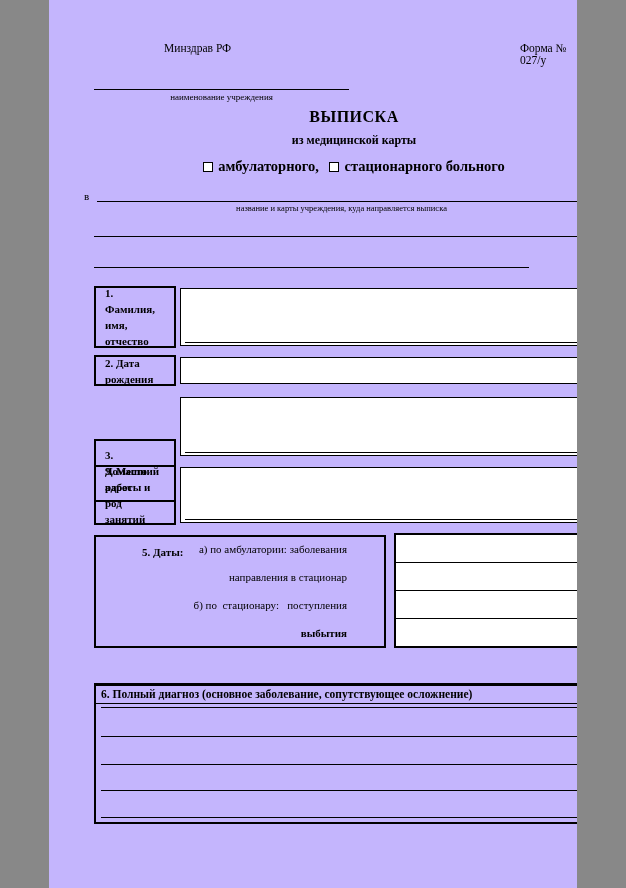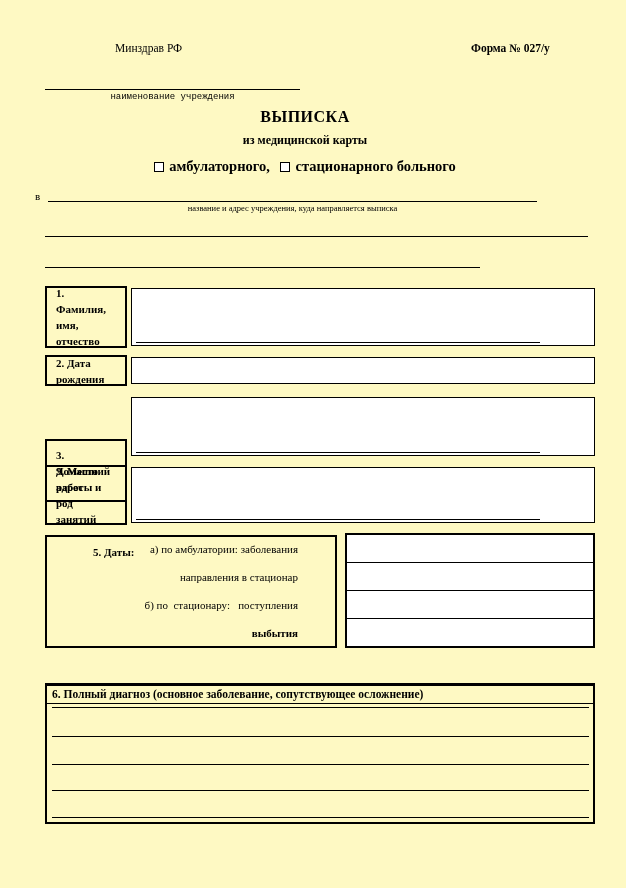--- a/index.html
+++ b/index.html
@@ -1,33 +1,33 @@
 <!DOCTYPE html>
 <html><head>
 <meta charset="utf-8">
 <style>
   * { box-sizing: border-box; margin: 0; padding: 0; }
   html, body { background: #888; }
   .page {
     position: relative;
-    width: 626px; height: 888px;
+    width: 528px; height: 888px;
     margin: 0 auto;
-    background: #fef9c3;
+    background: #c4b5fd;
     color: #000;
     font-family: "Liberation Serif", "DejaVu Serif", serif;
     font-size: 11px;
     overflow: hidden;
   }
   .abs { position: absolute; }
 
   
   .ministry   { left: 115px; top: 42px; font-size: 11.5px; }
-  .form-no    { left: 471px; top: 42px; font-size: 11.5px; font-weight: bold; }
+  .form-no    { left: 471px; top: 42px; font-size: 11.5px; }
   .inst-line  { left: 45px; top: 81px; width: 255px; height: 9px; border-bottom: 1.4px solid #000; }
-  .inst-cap   { left: 45px; top: 92px; width: 255px; text-align: center; font-size: 9px; font-family: Liberation Mono, monospace; }
+  .inst-cap   { left: 45px; top: 92px; width: 255px; text-align: center; font-size: 9px; }
 
   
   .title-block { left: 45px; top: 106px; width: 520px; text-align: center; font-weight: bold; }
   .title-main  { font-size: 16px; line-height: 22px; letter-spacing: .5px; }
   .title-sub   { font-size: 12px; line-height: 25px; }
   .title-opts  { font-size: 14.5px; line-height: 27px; }
   .cbx {
     display: inline-block; width: 10px; height: 10px;
     border: 1.8px solid #000; background: #fff;
     vertical-align: -1px; margin-right: 5px;
@@ -97,21 +97,21 @@
     <div class="title-main">ВЫПИСКА</div>
     <div class="title-sub">из медицинской карты</div>
     <div class="title-opts">
       <span class="cbx"></span><span>амбулаторного,</span>
       <span class="cbx cbx2"></span><span>стационарного больного</span>
     </div>
   </div>
 
   <div class="abs dest-prefix">в</div>
   <div class="abs dest-line"></div>
-  <div class="abs dest-cap">название и адрес учреждения, куда направляется выписка</div>
+  <div class="abs dest-cap">название и карты учреждения, куда направляется выписка</div>
   <div class="abs free-line-1"></div>
   <div class="abs free-line-2"></div>
 
   <div class="abs lbl-cell r1l">1. Фамилия,
 имя,
 отчество</div>
   <div class="abs val-cell r1v"></div>
   <div class="abs val-underline r1u"></div>
 
   <div class="abs lbl-cell r2l">2. Дата

